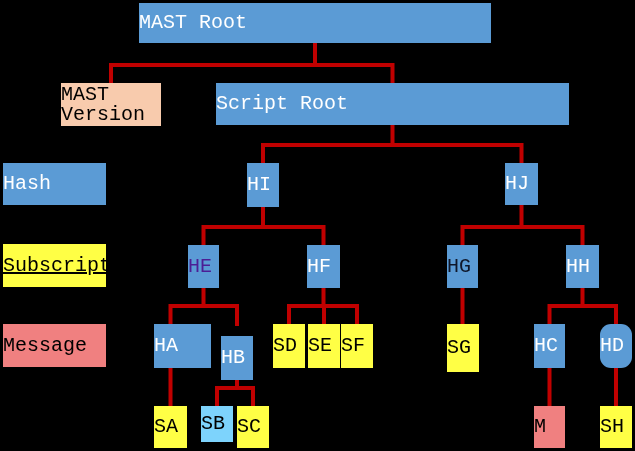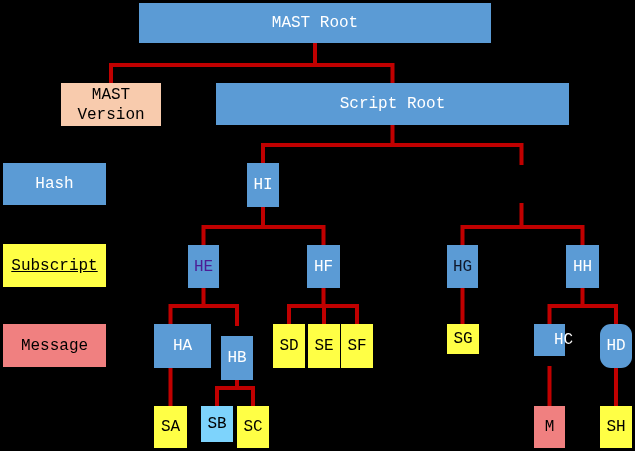--- a/index.html
+++ b/index.html
@@ -18,23 +18,23 @@
     position: absolute;
     left: 0;
     top: 0;
     z-index: 1;
   }
   .node {
     position: absolute;
     z-index: 2;
     display: flex;
     flex-direction: column;
-    align-items: center;
+    align-items: flex-start;
     justify-content: center;
-    font-size: 16px;
+    font-size: 20px;
     line-height: 20px;
     white-space: pre;
     box-sizing: border-box;
   }
 </style>
 </head>
 <body>
 
 <div id="stage" style="background: rgb(0, 0, 0); width: 635px; height: 451px;">
   <svg id="connectors" width="635" height="451" viewBox="0 0 635 451">
@@ -49,32 +49,33 @@
       <path d="M 462.5 288 L 462.5 324" stroke="#c00000" stroke-width="4" stroke-linecap="square" fill="none"></path>
       <path d="M 582.5 288 L 582.5 306 M 549.5 306 L 616 306 M 549.5 306 L 549.5 324 M 616 306 L 616 324" stroke="#c00000" stroke-width="4" stroke-linecap="square" fill="none"></path>
       <path d="M 549.5 368 L 549.5 406" stroke="#c00000" stroke-width="4" stroke-linecap="square" fill="none"></path>
       <path d="M 616 368 L 616 406" stroke="#c00000" stroke-width="4" stroke-linecap="square" fill="none"></path>
     </svg>
 <div class="node" style="left: 139px; top: 3px; width: 352px; height: 40px; background: rgb(91, 155, 213); color: rgb(255, 255, 255);"><span>MAST Root</span></div>
     <div class="node" style="left: 61px; top: 83px; width: 100px; height: 43px; background: rgb(248, 203, 173); color: rgb(0, 0, 0);"><span>MAST</span><span>Version</span></div>
     <div class="node" style="left: 216px; top: 83px; width: 353px; height: 42px; background: rgb(91, 155, 213); color: rgb(255, 255, 255);"><span>Script Root</span></div>
     <div class="node" style="left: 3px; top: 163px; width: 103px; height: 42px; background: rgb(91, 155, 213); color: rgb(255, 255, 255);"><span>Hash</span></div>
     <div class="node" style="left: 247px; top: 163px; width: 32px; height: 44px; background: rgb(91, 155, 213); color: rgb(255, 255, 255);"><span>HI</span></div>
+    <div class="node" style="left: 505px; top: 163px; width: 33px; height: 42px; background: rgb(91, 155, 213); color: rgb(255, 255, 255);"><span>HJ</span></div>
     <div class="node" style="left: 3px; top: 244px; width: 103px; height: 43px; background: rgb(255, 255, 69); color: rgb(0, 0, 0); text-decoration: underline;"><span>Subscript</span></div>
     <div class="node" style="left: 188px; top: 245px; width: 31px; height: 43px; background: rgb(91, 155, 213); color: #4c1d95;"><span>HE</span></div>
     <div class="node" style="left: 307px; top: 245px; width: 33px; height: 43px; background: rgb(91, 155, 213); color: rgb(255, 255, 255);"><span>HF</span></div>
     <div class="node" style="left: 447px; top: 245px; width: 31px; height: 43px; background: rgb(91, 155, 213); color: #0f172a;"><span>HG</span></div>
     <div class="node" style="left: 566px; top: 245px; width: 33px; height: 43px; background: rgb(91, 155, 213); color: rgb(255, 255, 255);"><span>HH</span></div>
     <div class="node" style="left: 3px; top: 324px; width: 103px; height: 43px; background: rgb(240, 128, 128); color: rgb(0, 0, 0);"><span>Message</span></div>
     <div class="node" style="left: 154px; top: 324px; width: 57px; height: 44px; background: rgb(91, 155, 213); color: rgb(255, 255, 255);"><span>HA</span></div>
     <div class="node" style="left: 221px; top: 324px; width: 32px; height: 44px; background: rgb(91, 155, 213); color: rgb(255, 255, 255); margin-top: 12px;"><span>HB</span></div>
     <div class="node" style="left: 273px; top: 324px; width: 32px; height: 44px; background: rgb(255, 255, 69); color: rgb(0, 0, 0);"><span>SD</span></div>
     <div class="node" style="left: 308px; top: 324px; width: 32px; height: 44px; background: rgb(255, 255, 69); color: rgb(0, 0, 0);"><span>SE</span></div>
     <div class="node" style="left: 341px; top: 324px; width: 32px; height: 44px; background: rgb(255, 255, 69); color: rgb(0, 0, 0);"><span>SF</span></div>
-    <div class="node" style="left: 447px; top: 324px; width: 32px; height: 30px; background: rgb(255, 255, 69); color: rgb(0, 0, 0);"><span>SG</span></div>
-    <div class="node" style="left: 534px; top: 324px; width: 31px; height: 32px; background: rgb(91, 155, 213); color: rgb(255, 255, 255); padding-left: 28px;"><span>HC</span></div>
+    <div class="node" style="left: 447px; top: 324px; width: 32px; height: 48px; background: rgb(255, 255, 69); color: rgb(0, 0, 0);"><span>SG</span></div>
+    <div class="node" style="left: 534px; top: 324px; width: 31px; height: 44px; background: rgb(91, 155, 213); color: rgb(255, 255, 255);"><span>HC</span></div>
     <div class="node" style="left: 600px; top: 324px; width: 32px; height: 44px; background: rgb(91, 155, 213); color: rgb(255, 255, 255); border-radius: 11px;"><span>HD</span></div>
     <div class="node" style="left: 154px; top: 406px; width: 33px; height: 42px; background: rgb(255, 255, 69); color: rgb(0, 0, 0);"><span>SA</span></div>
     <div class="node" style="left: 201px; top: 406px; width: 32px; height: 36px; background: #7dd3fc; color: rgb(0, 0, 0);"><span>SB</span></div>
     <div class="node" style="left: 237px; top: 406px; width: 32px; height: 42px; background: rgb(255, 255, 69); color: rgb(0, 0, 0);"><span>SC</span></div>
     <div class="node" style="left: 534px; top: 406px; width: 31px; height: 42px; background: rgb(240, 128, 128); color: rgb(0, 0, 0);"><span>M</span></div>
     <div class="node" style="left: 600px; top: 406px; width: 32px; height: 42px; background: rgb(255, 255, 69); color: rgb(0, 0, 0);"><span>SH</span></div>
   </div>
 
 </body></html>

